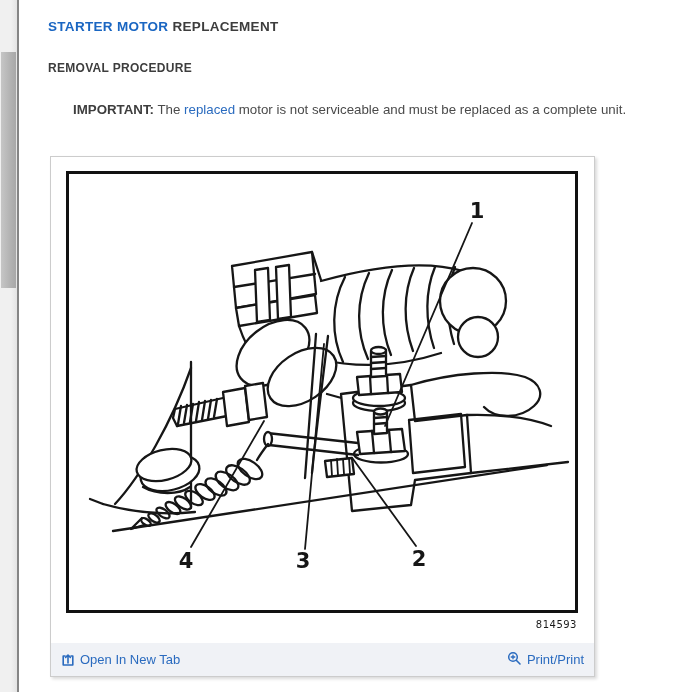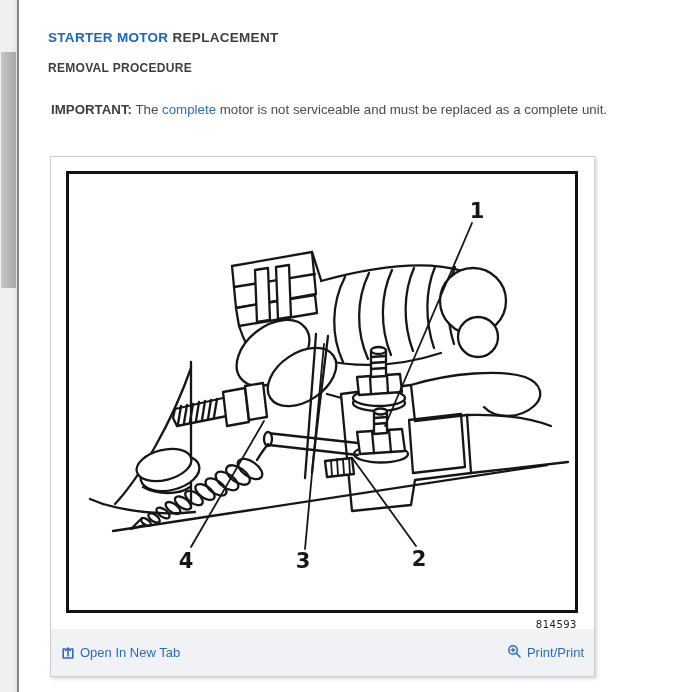--- a/index.html
+++ b/index.html
@@ -30,47 +30,47 @@
   }
   .scroll-thumb{
     position:absolute;left:1px;top:52px;width:15px;height:236px;
     background:linear-gradient(to right,#c6c6c6,var(--scroll-thumb) 60%,#a8a8a8);
   }
   .pane-divider{
     position:absolute;left:17px;top:0;width:2px;height:692px;
     background:var(--divider);
   }
   
-  .h-row{position:absolute;left:48px;top:19px;font-size:13.5px;font-weight:bold;letter-spacing:.3px;white-space:nowrap;margin-top:11px;}
+  .h-row{position:absolute;left:48px;top:19px;font-size:13.5px;font-weight:bold;letter-spacing:.3px;white-space:nowrap;}
   .h-row .blue{color:var(--heading-blue);cursor:pointer;}
   .h-row .dark{color:var(--heading-dark);}
   .h-sub{position:absolute;left:48px;top:61px;font-size:12px;font-weight:bold;letter-spacing:.3px;color:var(--heading-dark);}
   .notice{position:absolute;left:51px;top:101px;width:600px;font-size:13.3px;line-height:17px;color:var(--body-text);}
-  .notice b{color:var(--heading-dark);}
+  .notice b{color:var(--heading-dark);margin-left:22px;}
   .notice a{color:var(--link-blue);text-decoration:none;cursor:pointer;}
   
   .fig{
     position:absolute;left:50px;top:156px;width:545px;height:521px;
     border:1px solid var(--container-border);
     background:#fff;
     box-shadow:2px 2px 3px rgba(0,0,0,.15);
   }
   .frame{
     position:absolute;left:15px;top:14px;width:512px;height:442px;
     border:3px solid var(--frame-border);
     background:#fff;
   }
   .frame svg{display:block;width:506px;height:436px;}
   .part-num{
     position:absolute;right:17px;top:462px;
     font-size:10px;letter-spacing:.5px;color:#1a1a1a;
     font-family:"DejaVu Sans",sans-serif;
   }
   .fig-footer{
-    position:absolute;left:0;right:0;bottom:0;height:47px;
+    position:absolute;left:0;right:0;bottom:0;height:33px;
     background:var(--footer-bg);
     display:flex;align-items:center;justify-content:space-between;
     padding:0 10px;
     text-align:right;
   }
   .fig-link{
     display:inline-flex;align-items:center;gap:5px;
     color:var(--link-blue);font-size:13px;cursor:pointer;text-decoration:none;
   }
   .fig-link svg{display:block;}
@@ -94,21 +94,21 @@
 </div>
 <div class="pane-divider"></div>
 
 <div class="h-row">
   <span class="blue">STARTER MOTOR</span>
   <span class="dark">REPLACEMENT</span>
 </div>
 <div class="h-sub">REMOVAL PROCEDURE</div>
 
 <div class="notice">
-  <b>IMPORTANT:</b><span> The </span><a>complete</a><span> motor is not serviceable and must be replaced as a complete unit.</span>
+  <b>IMPORTANT:</b><span> The </span><a>replaced</a><span> motor is not serviceable and must be replaced as a complete unit.</span>
 </div>
 
 <div class="fig">
   <div class="frame">
     <svg class="diagram" viewBox="0 0 506 436">
 
       <g>
         <line x1="122" y1="188" x2="122" y2="334"></line>
         <path d="M122,194 C103,248 72,302 46,330"></path>
         <path d="M34,330 C62,338 96,341 126,338"></path>

